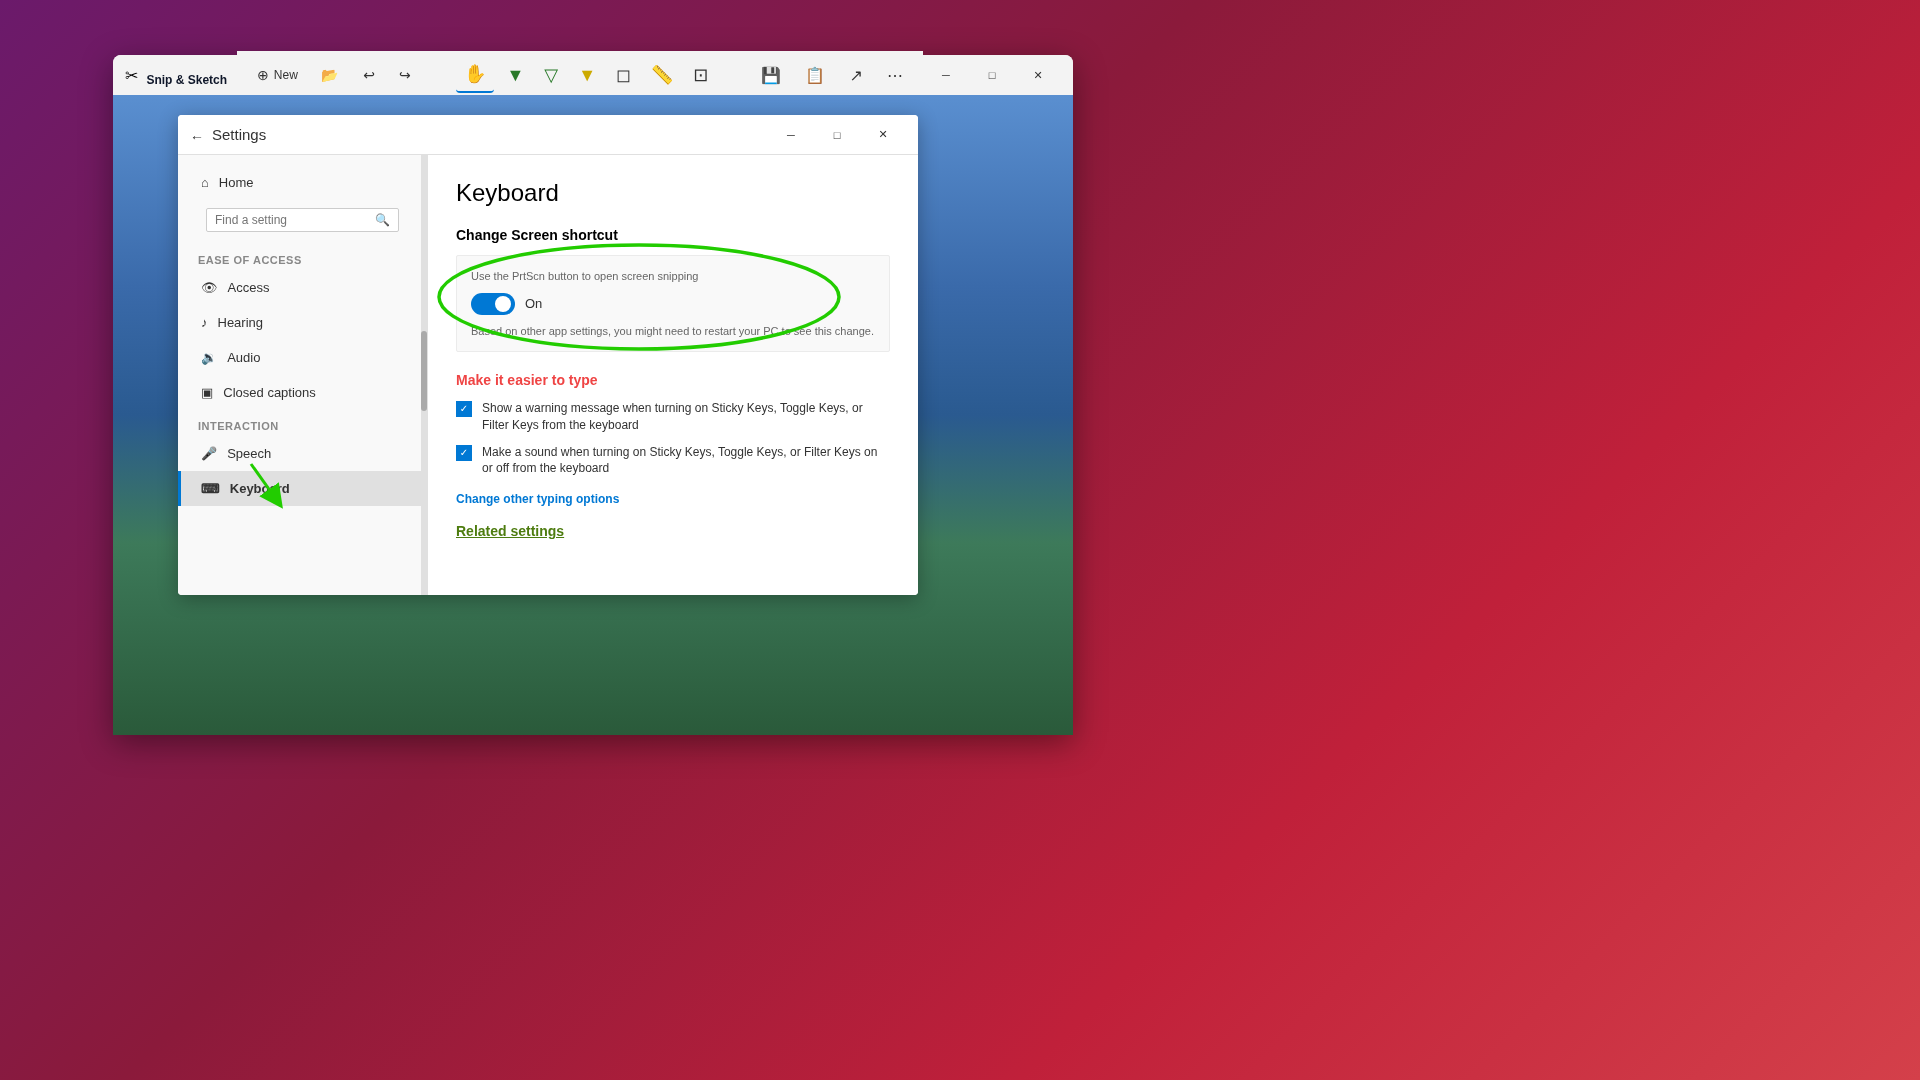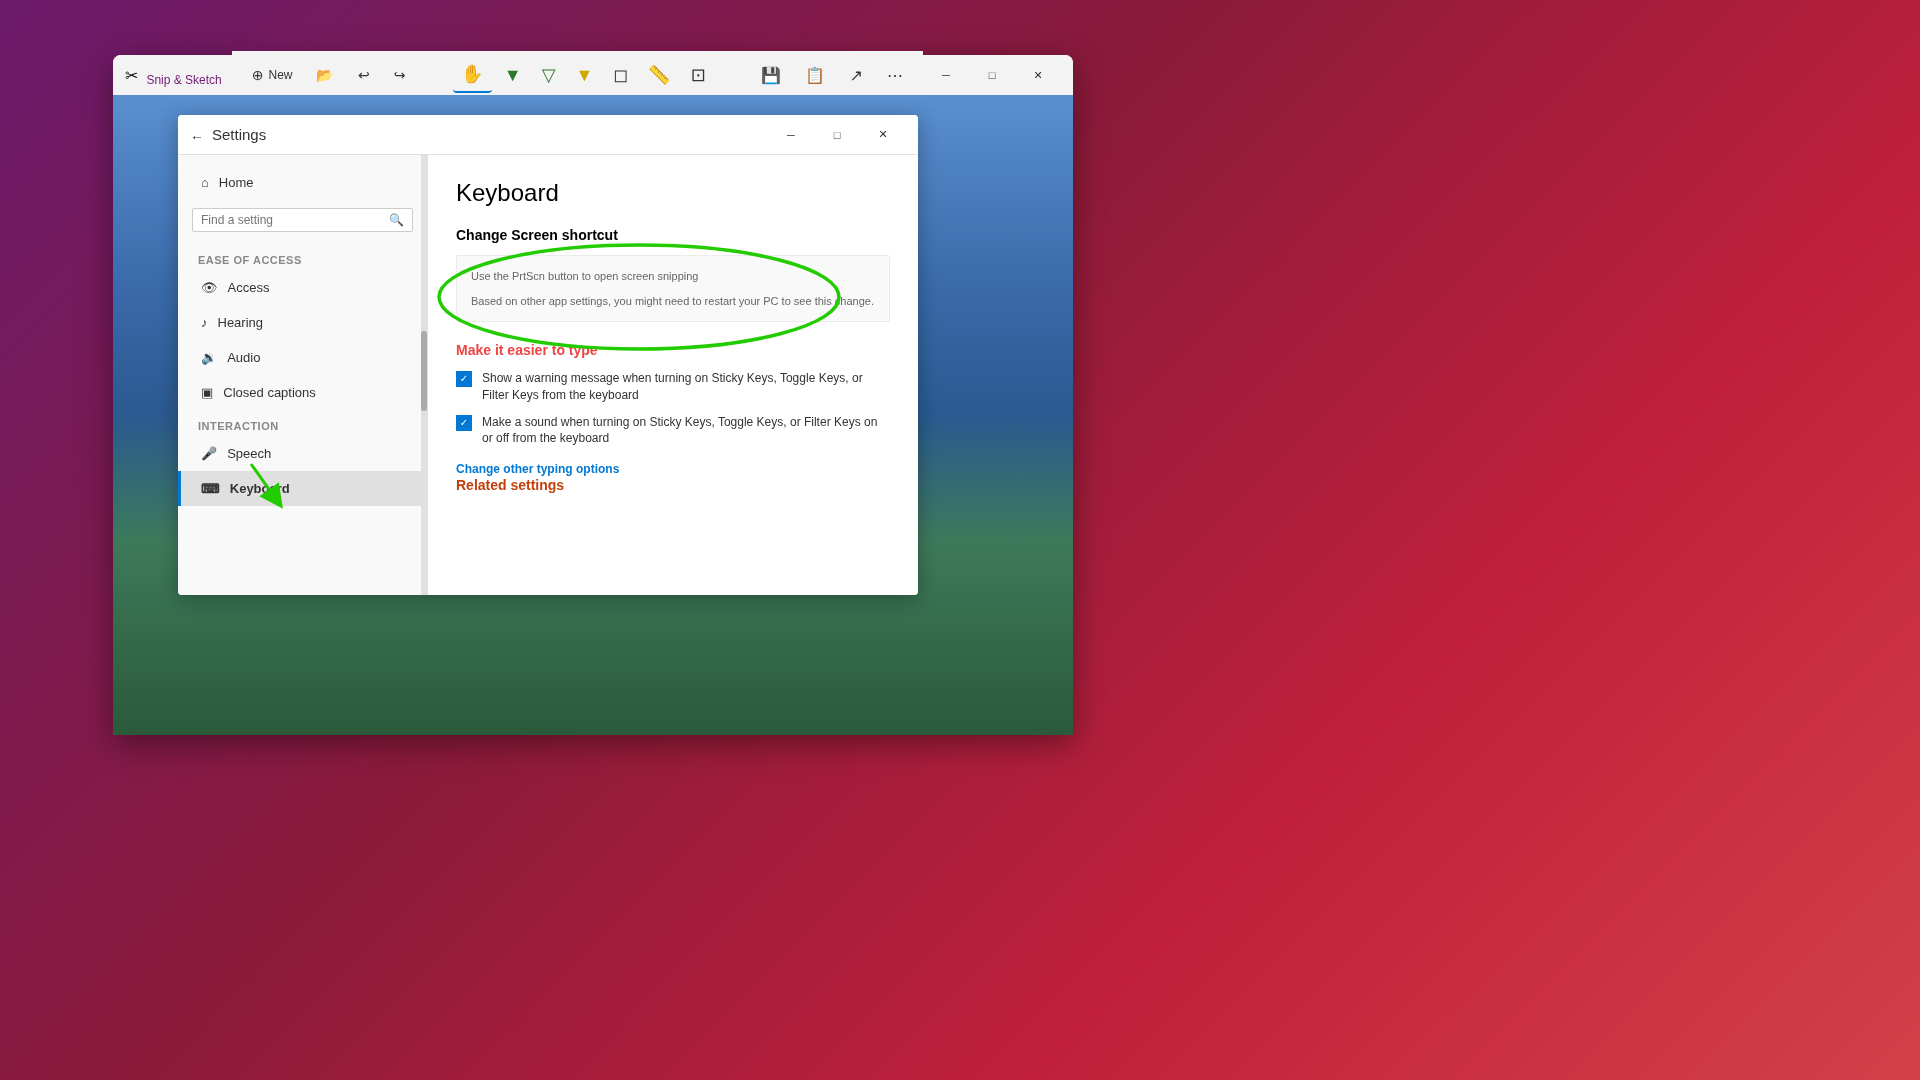--- a/index.html
+++ b/index.html
@@ -37,22 +37,22 @@
     }
 
     .snip-title-left {
       display: flex;
       align-items: center;
       gap: 8px;
     }
 
     .snip-title-text {
       font-size: 12px;
-      color: #701a75;
-      font-weight: 400;
+      color: #0f172a;
+      font-weight: 700;
       margin-top: 10px;
     }
 
     .snip-win-controls {
       display: flex;
       gap: 0;
     }
 
     .snip-win-btn {
       width: 46px;
@@ -193,21 +193,21 @@
       cursor: pointer;
       border-left: 3px solid transparent;
     }
     .settings-sidebar-item.active {
       background: #e0e0e0;
       border-left: 3px solid #0078d4;
       font-weight: 600;
     }
 
     .settings-search {
-      margin: 8px 14px 12px;
+      margin: 8px 28px 12px;
       display: flex;
       border: 1px solid #ccc;
       border-radius: 2px;
       background: #fff;
       padding: 4px 8px;
     }
 
     .settings-search input {
       border: none;
       outline: none;
@@ -349,21 +349,23 @@
     .link-text {
       color: #0078d4;
       font-size: 12px;
       cursor: pointer;
       text-decoration: none;
     }
 
     .related-settings-title {
       font-size: 14px;
       font-weight: 600;
-      color: #c2410c;
+      color: #4d7c0f;
+      margin-top: 16px;
+      text-decoration: underline;
     }
 
     
     .sidebar-scrollbar {
       position: absolute;
       right: 0;
       top: 0;
       width: 6px;
       height: 100%;
       background: #e0e0e0;
@@ -528,20 +530,26 @@
               <div class="sidebar-scrollbar-thumb"></div>
             </div>
           </div>
 
           <div class="settings-main">
             <h1 class="settings-page-title">Keyboard</h1>
 
             <div class="settings-section-title">Change Screen shortcut</div>
             <div class="settings-section-content" style="position:relative;">
               <div class="settings-description">Use the PrtScn button to open screen snipping</div>
+              <div class="toggle-row">
+                <div class="toggle-switch">
+                  <div class="toggle-knob"></div>
+                </div>
+                <span class="toggle-label">On</span>
+              </div>
               <div class="settings-note">Based on other app settings, you might need to restart your PC to see this change.</div>
 
               <svg style="position:absolute; top:-14px; left:-18px; width:415px; height:115px; overflow:visible; pointer-events:none;">
                 <ellipse cx="200" cy="55" rx="200" ry="52" fill="none" stroke="#22cc00" stroke-width="3.5" stroke-linecap="round"></ellipse>
               </svg>
             </div>
 
             <div class="settings-section2-title">Make it easier to type</div>
 
             <div class="checkbox-row">

